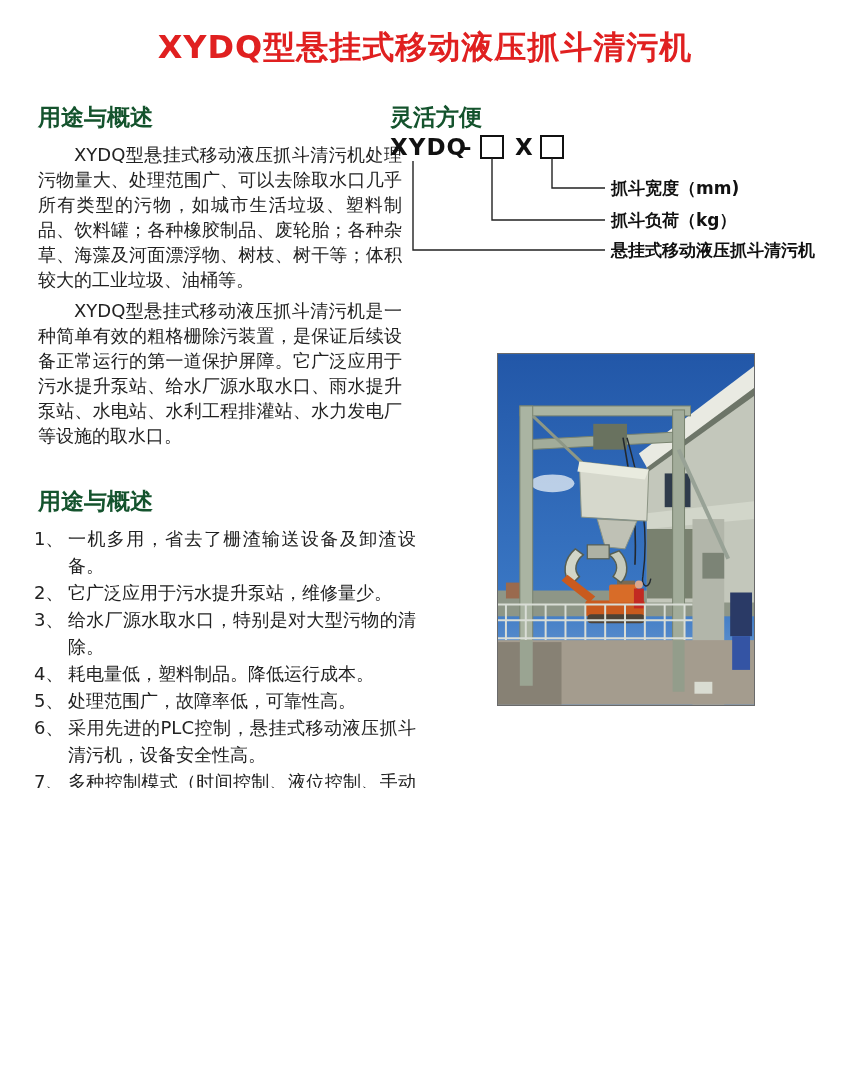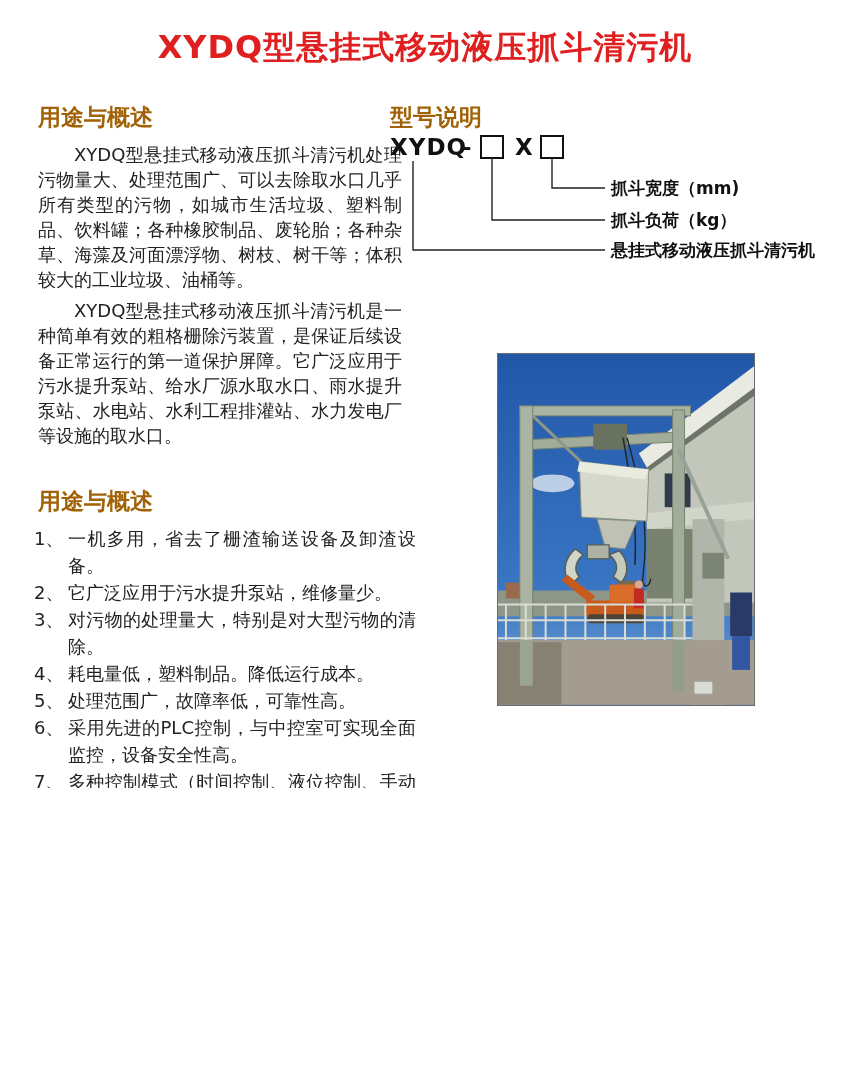--- a/index.html
+++ b/index.html
@@ -1,20 +1,20 @@
 <!DOCTYPE html>
 <html><head>
 <meta charset="utf-8">
 <style>
   html,body{margin:0;padding:0;background:#ffffff;}
   .page{position:relative;width:850px;height:788px;background:#ffffff;overflow:hidden;
         font-family:"DejaVu Sans",sans-serif;color:#1c1c1c;}
   .page-title{position:absolute;left:0;top:26px;width:850px;text-align:center;
               font-size:32px;font-weight:bold;color:#e02020;letter-spacing:1px;margin:0;}
-  .sec-heading{position:absolute;font-size:23px;font-weight:bold;color:#a16207;margin:0;}
+  .sec-heading{position:absolute;font-size:23px;font-weight:bold;color:#14532d;margin:0;}
   #overview-heading{left:38px;top:102px;}
   #model-heading{left:390px;top:102px;}
   #features-heading{left:38px;top:486px;}
   #process-heading{left:38px;top:786px;}
   .body-text{position:absolute;left:38px;top:142px;width:364px;
              font-size:18px;line-height:25px;text-align:justify;color:#222;}
   .body-text p{margin:0 0 6px 0;text-indent:2em;}
   .feature-list{position:absolute;left:34px;top:525px;width:382px;
                 font-size:18px;line-height:27px;color:#222;}
   .feat-row{display:flex;}
@@ -49,41 +49,41 @@
     <div class="feat-row">
       <span class="feat-num">1、</span>
       <span class="feat-text">一机多用，省去了栅渣输送设备及卸渣设备。</span>
     </div>
     <div class="feat-row">
       <span class="feat-num">2、</span>
       <span class="feat-text">它广泛应用于污水提升泵站，维修量少。</span>
     </div>
     <div class="feat-row">
       <span class="feat-num">3、</span>
-      <span class="feat-text">对污物的处理量大，特别是对大型污物的清除。</span>
+      <span class="feat-text">给水厂源水取水口，特别是对大型污物的清除。</span>
     </div>
     <div class="feat-row">
       <span class="feat-num">4、</span>
       <span class="feat-text">耗电量低，塑料制品。降低运行成本。</span>
     </div>
     <div class="feat-row">
       <span class="feat-num">5、</span>
       <span class="feat-text">处理范围广，故障率低，可靠性高。</span>
     </div>
     <div class="feat-row">
       <span class="feat-num">6、</span>
-      <span class="feat-text">采用先进的PLC控制，与中控室可实现全面监控，设备安全性高。</span>
+      <span class="feat-text">采用先进的PLC控制，悬挂式移动液压抓斗清污机，设备安全性高。</span>
     </div>
     <div class="feat-row">
       <span class="feat-num">7、</span>
       <span class="feat-text">多种控制模式（时间控制、液位控制、手动控制），任意选择，灵活方便。</span>
     </div>
   </div>
 
-  <h2 class="sec-heading" id="model-heading">型号说明</h2>
+  <h2 class="sec-heading" id="model-heading">灵活方便</h2>
 
   <svg class="model-svg" width="456" height="140" viewBox="0 0 456 140">
     <text class="model-code" x="2" y="22">XYDQ</text>
     <text class="model-code" x="72" y="22">–</text>
     <rect x="93" y="3" width="22" height="22" fill="none" stroke="#111" stroke-width="2"></rect>
     <text class="model-code" x="127" y="22">X</text>
     <rect x="153" y="3" width="22" height="22" fill="none" stroke="#111" stroke-width="2"></rect>
     <path class="model-line" d="M164,25 V55 H217"></path>
     <path class="model-line" d="M104,25 V87 H217"></path>
     <path class="model-line" d="M25,28 V117 H217"></path>

